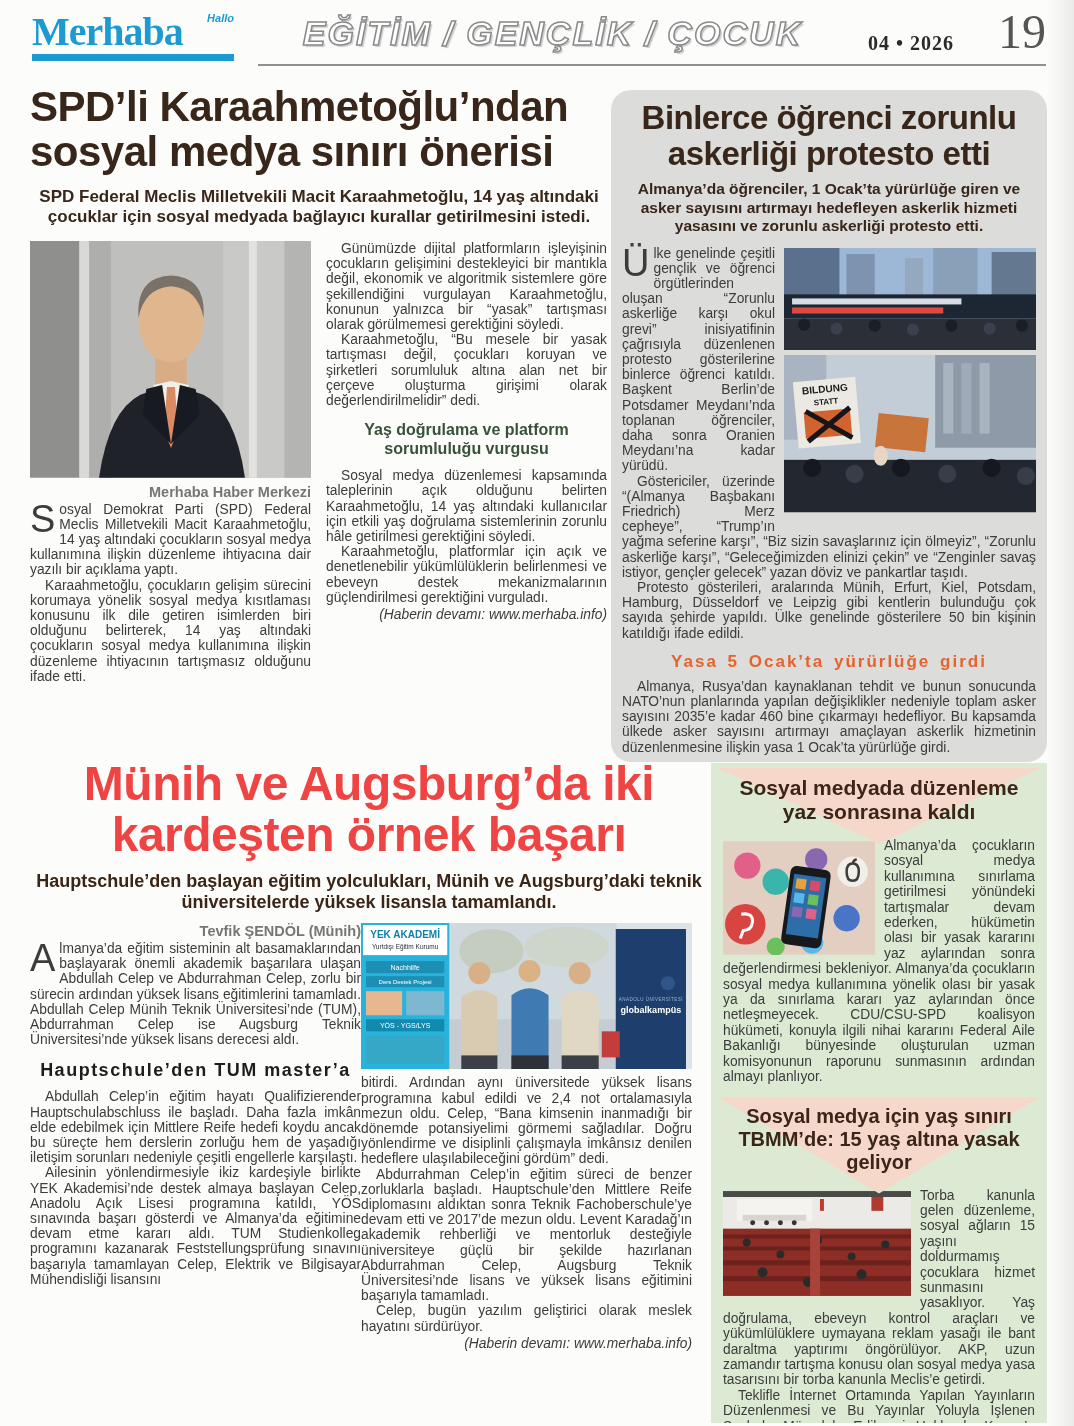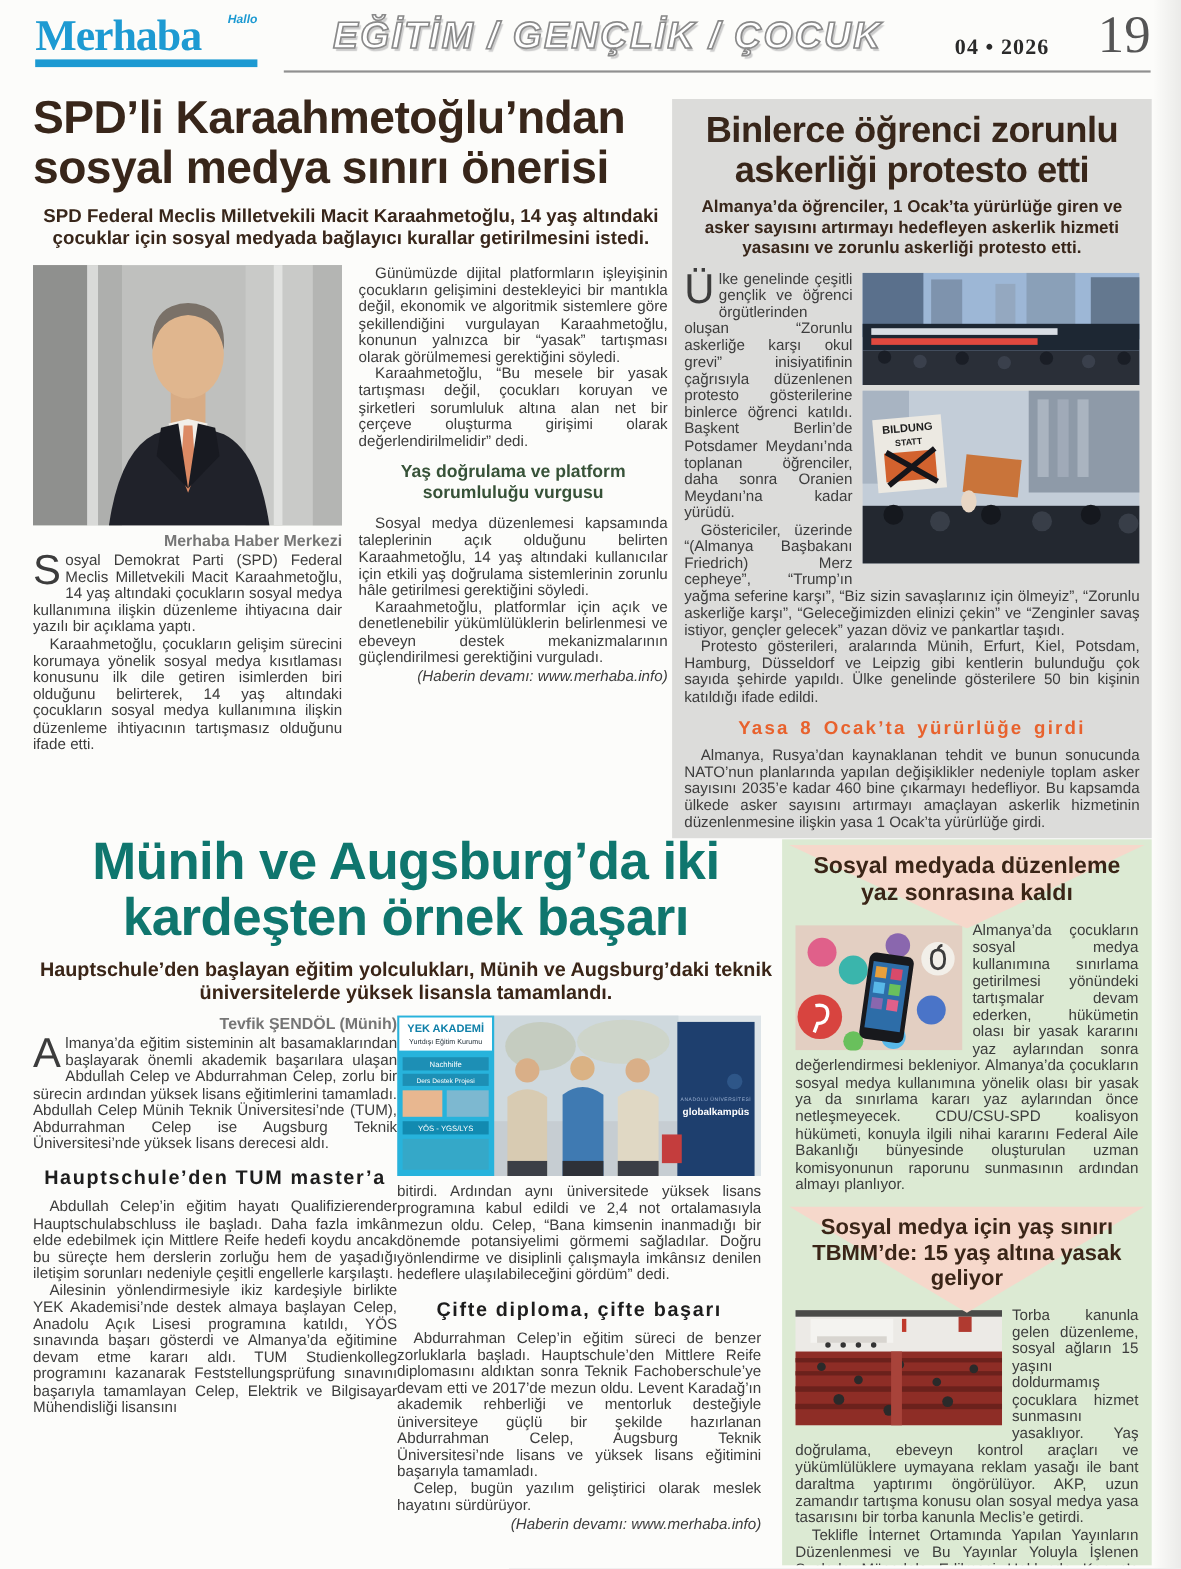--- a/index.html
+++ b/index.html
@@ -44,34 +44,34 @@
     color:#38261a; margin-top:13px; }
   .a1-cols { display:flex; gap:15px; margin-top:14px; }
   .a1-col { width:281px; overflow:hidden; }
   .portrait-wrap { width:100%; margin-bottom:6px; }
   .portrait-wrap svg { display:block; width:100%; height:auto; }
   .subhead-green { text-align:center; font-weight:bold; font-size:16px; line-height:19px;
     color:#375238; margin:12px 0 10px; }
 
   
   .a2 { position:absolute; left:611px; top:90px; width:436px; height:672px;
-    background:#dcdcda; padding:10px 11px; box-sizing:border-box; overflow:hidden; }
+    background:#dcdcda; padding:10px 11px; box-sizing:border-box; overflow:hidden;border-radius:20px; }
   .a2-headline { text-align:center; font-weight:bold; font-size:33px; line-height:36px;
     color:#38261a; letter-spacing:-0.5px; }
   .a2-subtitle { text-align:center; font-weight:bold; font-size:15.5px; line-height:18.5px;
     color:#38261a; margin:8px 2px 10px; }
   .photo-stack { float:right; width:252px; margin:2px 0 5px 9px; }
   .photo-stack svg { display:block; width:100%; height:auto; margin-bottom:5px; }
   .subhead-orange { text-align:center; font-weight:bold; font-size:17px; line-height:20px;
     color:#e8622d; letter-spacing:2px; word-spacing:3px; margin:11px 0 7px; }
 
   
   .a3 { position:absolute; left:30px; top:758px; width:678px; height:668px; overflow:hidden; }
   .a3-headline { text-align:center; font-weight:bold; font-size:48px; line-height:51px;
-    color:#0f766e; letter-spacing:-0.5px; }
+    color:#ef4444; letter-spacing:-0.5px; }
   .a3-subtitle { text-align:center; font-weight:bold; font-size:18px; line-height:21px;
     color:#3a2517; margin-top:11px; }
   .a3-cols { display:flex; gap:0; margin-top:10px; }
   .a3-col { width:331px; overflow:hidden; }
   .yek-wrap { width:100%; margin-bottom:6px; }
   .yek-wrap svg { display:block; width:100%; height:auto; }
   .subhead-dark { text-align:center; font-weight:bold; font-size:18px; line-height:21px;
     color:#1d1d1d; letter-spacing:1.5px; margin:13px 0 8px; }
 
   
@@ -197,21 +197,21 @@
           <circle cx="240" cy="120" r="9" fill="#383e48"></circle>
         <ellipse cx="96" cy="100" rx="7" ry="10" fill="#e8d6c4"></ellipse>
       </svg>
     </div>
     <p class="bt">
       <span class="dropcap">Ü</span>
       <span>lke genelinde çeşitli gençlik ve öğrenci örgütlerinden oluşan “Zorunlu askerliğe karşı okul grevi” inisiyatifinin çağrısıyla düzenlenen protesto gösterilerine binlerce öğrenci katıldı. Başkent Berlin’de Potsdamer Meydanı’nda toplanan öğrenciler, daha sonra Oranien Meydanı’na kadar yürüdü.</span>
     </p>
     <p class="bt ind">Göstericiler, üzerinde “(Almanya Başbakanı Friedrich) Merz cepheye”, “Trump’ın yağma seferine karşı”, “Biz sizin savaşlarınız için ölmeyiz”, “Zorunlu askerliğe karşı”, “Geleceğimizden elinizi çekin” ve “Zenginler savaş istiyor, gençler gelecek” yazan döviz ve pankartlar taşıdı.</p>
     <p class="bt ind">Protesto gösterileri, aralarında Münih, Erfurt, Kiel, Potsdam, Hamburg, Düsseldorf ve Leipzig gibi kentlerin bulunduğu çok sayıda şehirde yapıldı. Ülke genelinde gösterilere 50 bin kişinin katıldığı ifade edildi.</p>
-    <div class="subhead-orange">Yasa 8 Ocak’ta yürürlüğe girdi</div>
+    <div class="subhead-orange">Yasa 5 Ocak’ta yürürlüğe girdi</div>
     <p class="bt ind">Almanya, Rusya’dan kaynaklanan tehdit ve bunun sonucunda NATO’nun planlarında yapılan değişiklikler nedeniyle toplam asker sayısını 2035’e kadar 460 bine çıkarmayı hedefliyor. Bu kapsamda ülkede asker sayısını artırmayı amaçlayan askerlik hizmetinin düzenlenmesine ilişkin yasa 1 Ocak’ta yürürlüğe girdi.</p>
   </div>
 
   <div class="a3">
     <div class="a3-headline">Münih ve Augsburg’da iki kardeşten örnek başarı</div>
     <div class="a3-subtitle">Hauptschule’den başlayan eğitim yolculukları, Münih ve Augsburg’daki teknik üniversitelerde yüksek lisansla tamamlandı.</div>
     <div class="a3-cols">
       <div class="a3-col">
         <p class="byline">Tevfik ŞENDÖL (Münih)</p>
         <p class="bt">
@@ -259,21 +259,20 @@
               <circle cx="218" cy="50" r="11" fill="#d9af88"></circle>
               <path d="M200 146 L200 74 Q218 60 237 74 L237 146 Z" fill="#e0d8c4"></path>
               <rect x="100" y="132" width="36" height="14" fill="#3c3f46"></rect>
               <rect x="150" y="132" width="37" height="14" fill="#2e3138"></rect>
               <rect x="200" y="132" width="37" height="14" fill="#3c3f46"></rect>
             </g>
             <rect x="240" y="108" width="18" height="26" fill="#c43d3d"></rect>
           </svg>
         </div>
         <p class="bt">bitirdi. Ardından aynı üniversitede yüksek lisans programına kabul edildi ve 2,4 not ortalamasıyla mezun oldu. Celep, “Bana kimsenin inanmadığı bir dönemde potansiyelimi görmemi sağladılar. Doğru yönlendirme ve disiplinli çalışmayla imkânsız denilen hedeflere ulaşılabileceğini gördüm” dedi.</p>
-        <div class="subhead-dark">Çifte diploma, çifte başarı</div>
         <p class="bt ind">Abdurrahman Celep’in eğitim süreci de benzer zorluklarla başladı. Hauptschule’den Mittlere Reife diplomasını aldıktan sonra Teknik Fachoberschule’ye devam etti ve 2017’de mezun oldu. Levent Karadağ’ın akademik rehberliği ve mentorluk desteğiyle üniversiteye güçlü bir şekilde hazırlanan Abdurrahman Celep, Augsburg Teknik Üniversitesi’nde lisans ve yüksek lisans eğitimini başarıyla tamamladı.</p>
         <p class="bt ind">Celep, bugün yazılım geliştirici olarak meslek hayatını sürdürüyor.</p>
         <p class="bt cont">(Haberin devamı: www.merhaba.info)</p>
       </div>
     </div>
   </div>
 
   <div class="sidebar">
 
     <div class="sb-box1">

